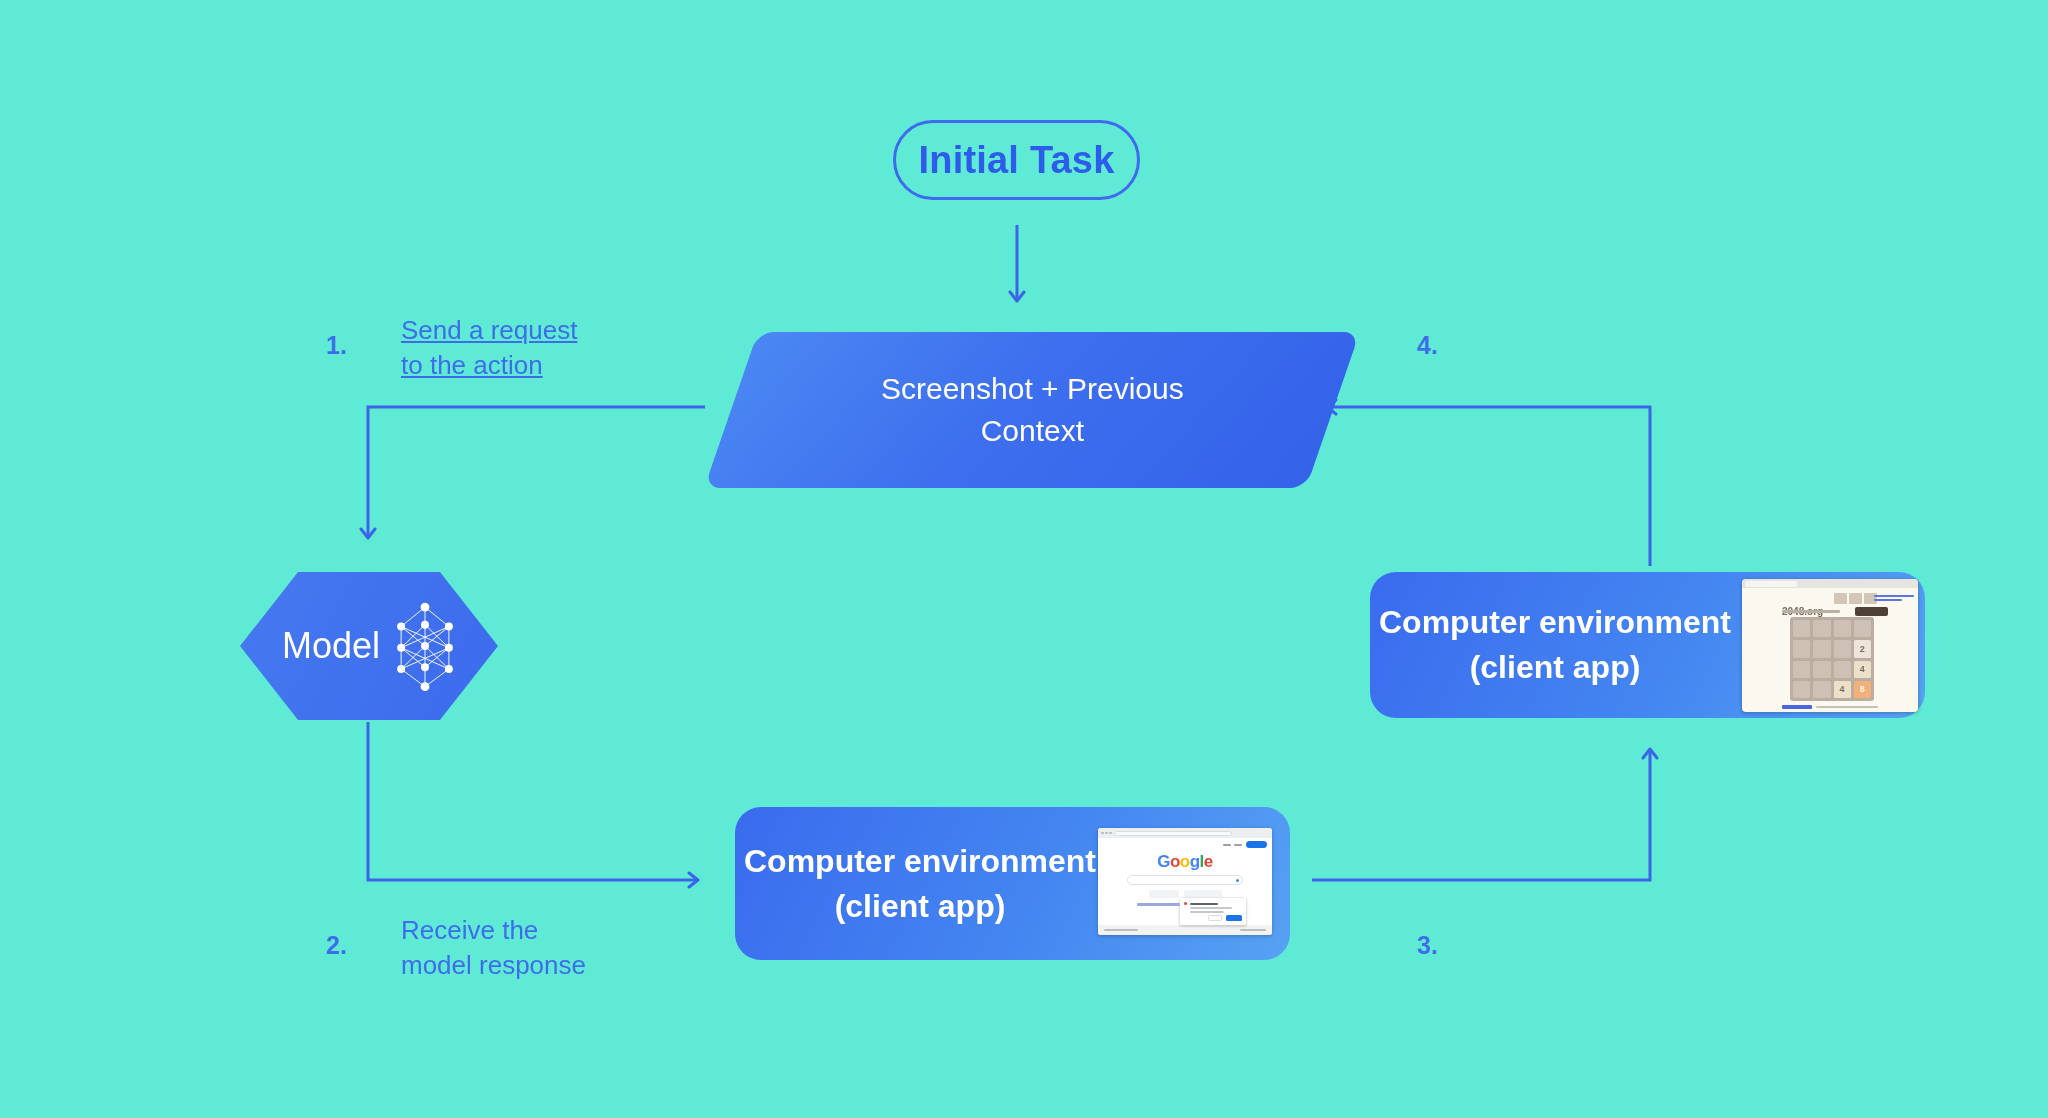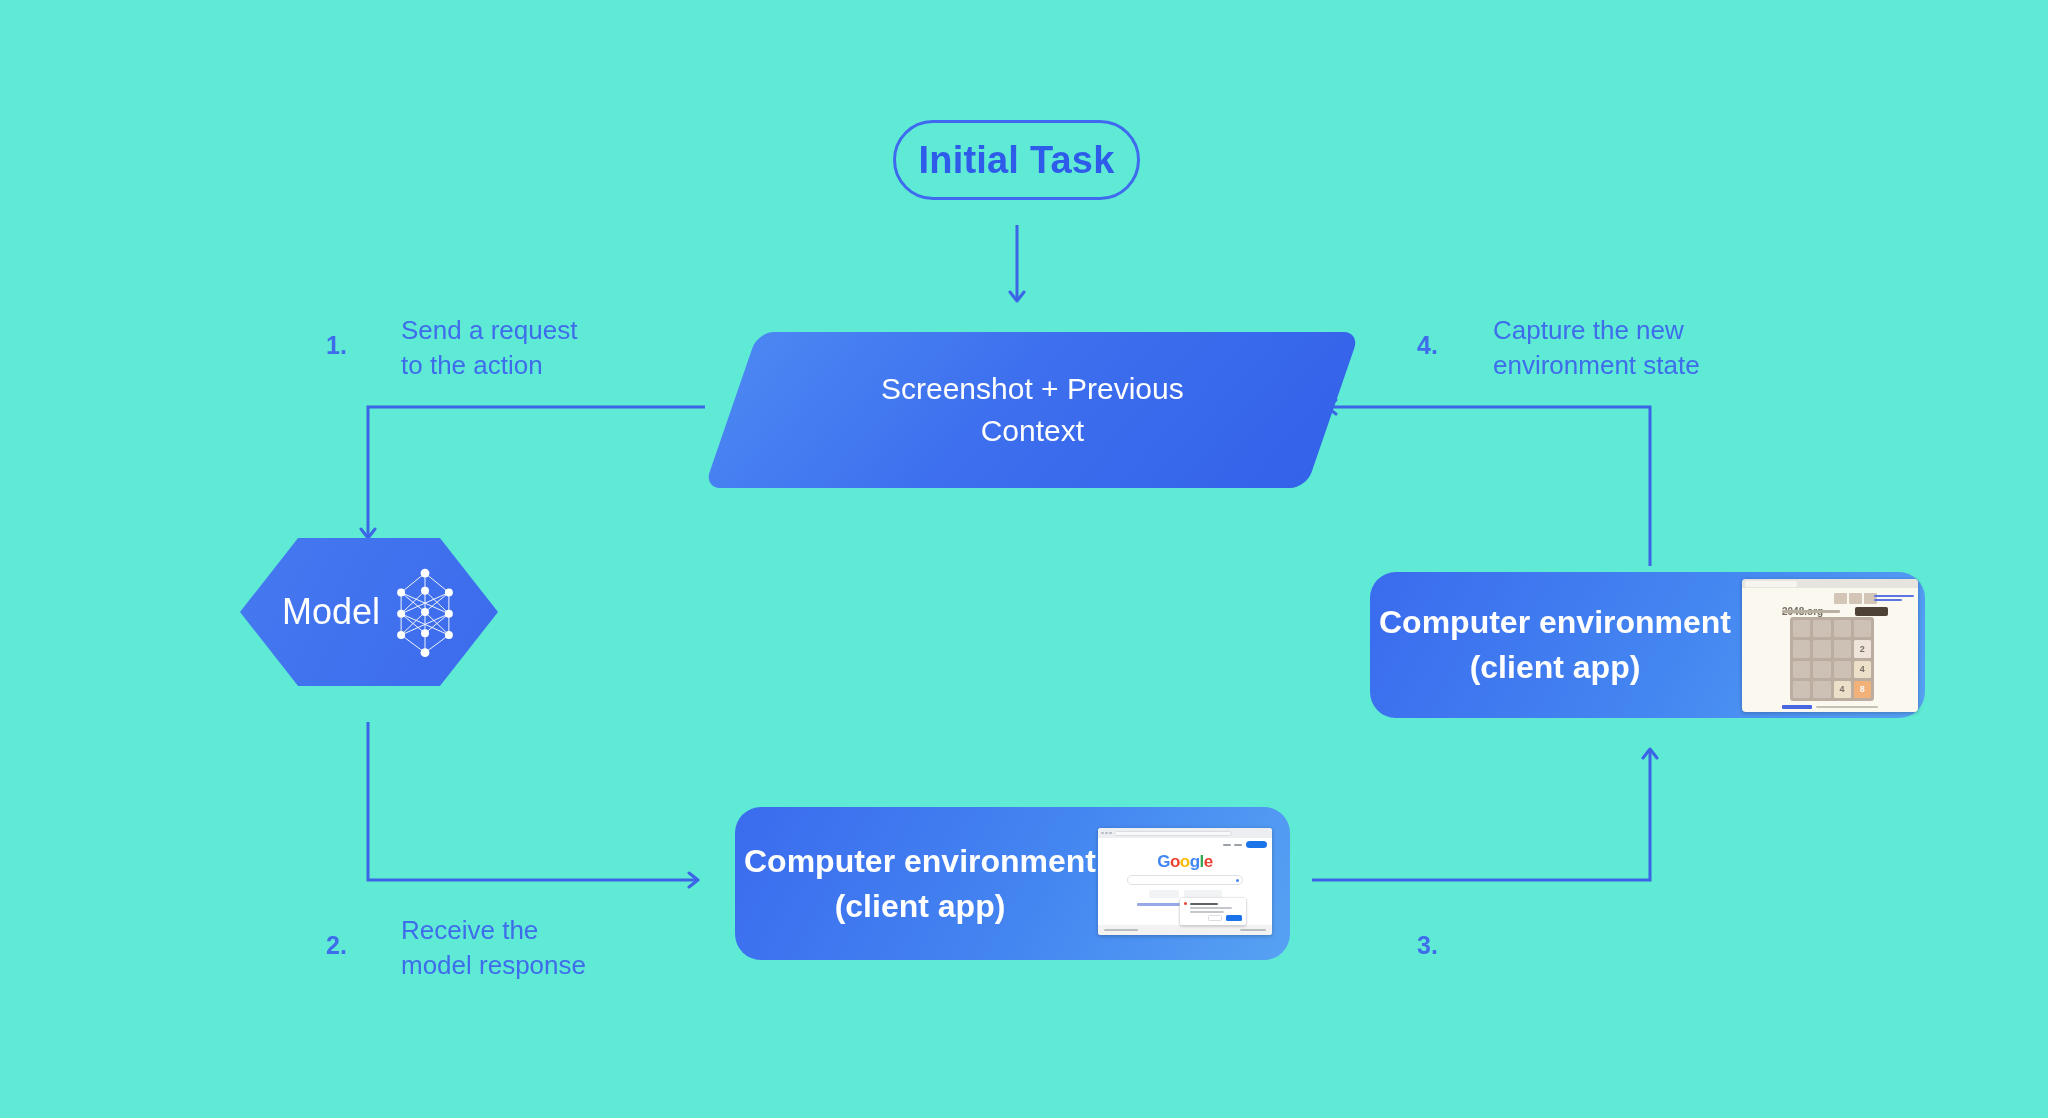--- a/index.html
+++ b/index.html
@@ -21,21 +21,21 @@
   .para{
     position:absolute;left:731px;top:332px;width:602px;height:156px;
     transform:skewX(-19deg);border-radius:16px;
     background:linear-gradient(118deg,#4b87f3 0%,#3d6fee 45%,#3462ea 100%);
     display:flex;align-items:center;justify-content:center;z-index:2;
   }
   .para .inner{transform:skewX(19deg);text-align:center;color:#fff;font-size:30px;line-height:42px;font-weight:400;}
 
   
   .hex{
-    position:absolute;left:240px;top:538px;width:258px;height:148px;
+    position:absolute;left:240px;top:572px;width:258px;height:148px;
     clip-path:polygon(0 50%,22.5% 0,77.5% 0,100% 50%,77.5% 100%,22.5% 100%);
     background:linear-gradient(118deg,#4579f0 0%,#3c6aec 100%);
     display:flex;align-items:center;justify-content:center;gap:14px;z-index:2;
   }
   .hex .label{color:#fff;font-size:36px;font-weight:400;}
 
   
   .envbox{
     position:absolute;border-radius:26px;
     background:linear-gradient(118deg,#3a6bee 0%,#4486f1 55%,#57a2f3 100%);
@@ -238,32 +238,28 @@
           <div class="g2048-cell"></div>
           <div class="g2048-cell" style="background: rgb(237, 224, 200); color: rgb(119, 110, 101);">4</div>
           <div class="g2048-cell" style="background: rgb(242, 177, 121); color: rgb(249, 246, 242);">8</div>
         </div>
       <div class="m48-foot-blue"></div>
       <div class="m48-foot-gray"></div>
     </div>
   </div>
 
   <div class="stepnum" style="left:326px;top:331px;">1.</div>
-  <div class="steptext" style="left:401px;top:313px;">
+  <div class="steptext" style="left:401px;top:313px;text-decoration:underline;">
     <div>Send a request</div>
       <div>to the action</div>
   </div>
 
   <div class="stepnum" style="left:326px;top:931px;">2.</div>
   <div class="steptext" style="left:401px;top:913px;">
     <div>Receive the</div>
       <div>model response</div>
   </div>
 
   <div class="stepnum" style="left:1417px;top:931px;">3.</div>
 
   <div class="stepnum" style="left:1417px;top:331px;">4.</div>
-  <div class="steptext" style="left:1493px;top:313px;">
-    <div>Capture the new</div>
-      <div>environment state</div>
-  </div>
 
 </div>
 
 </body></html>

